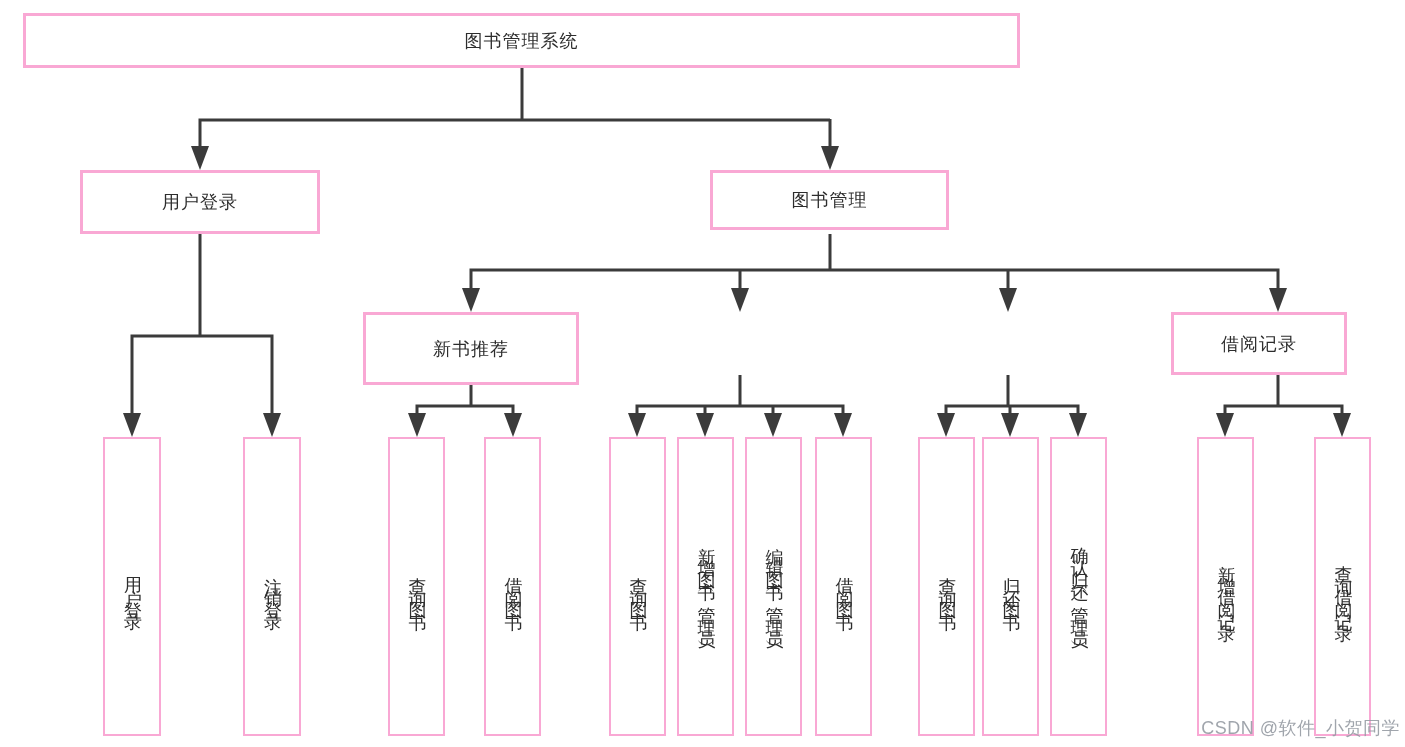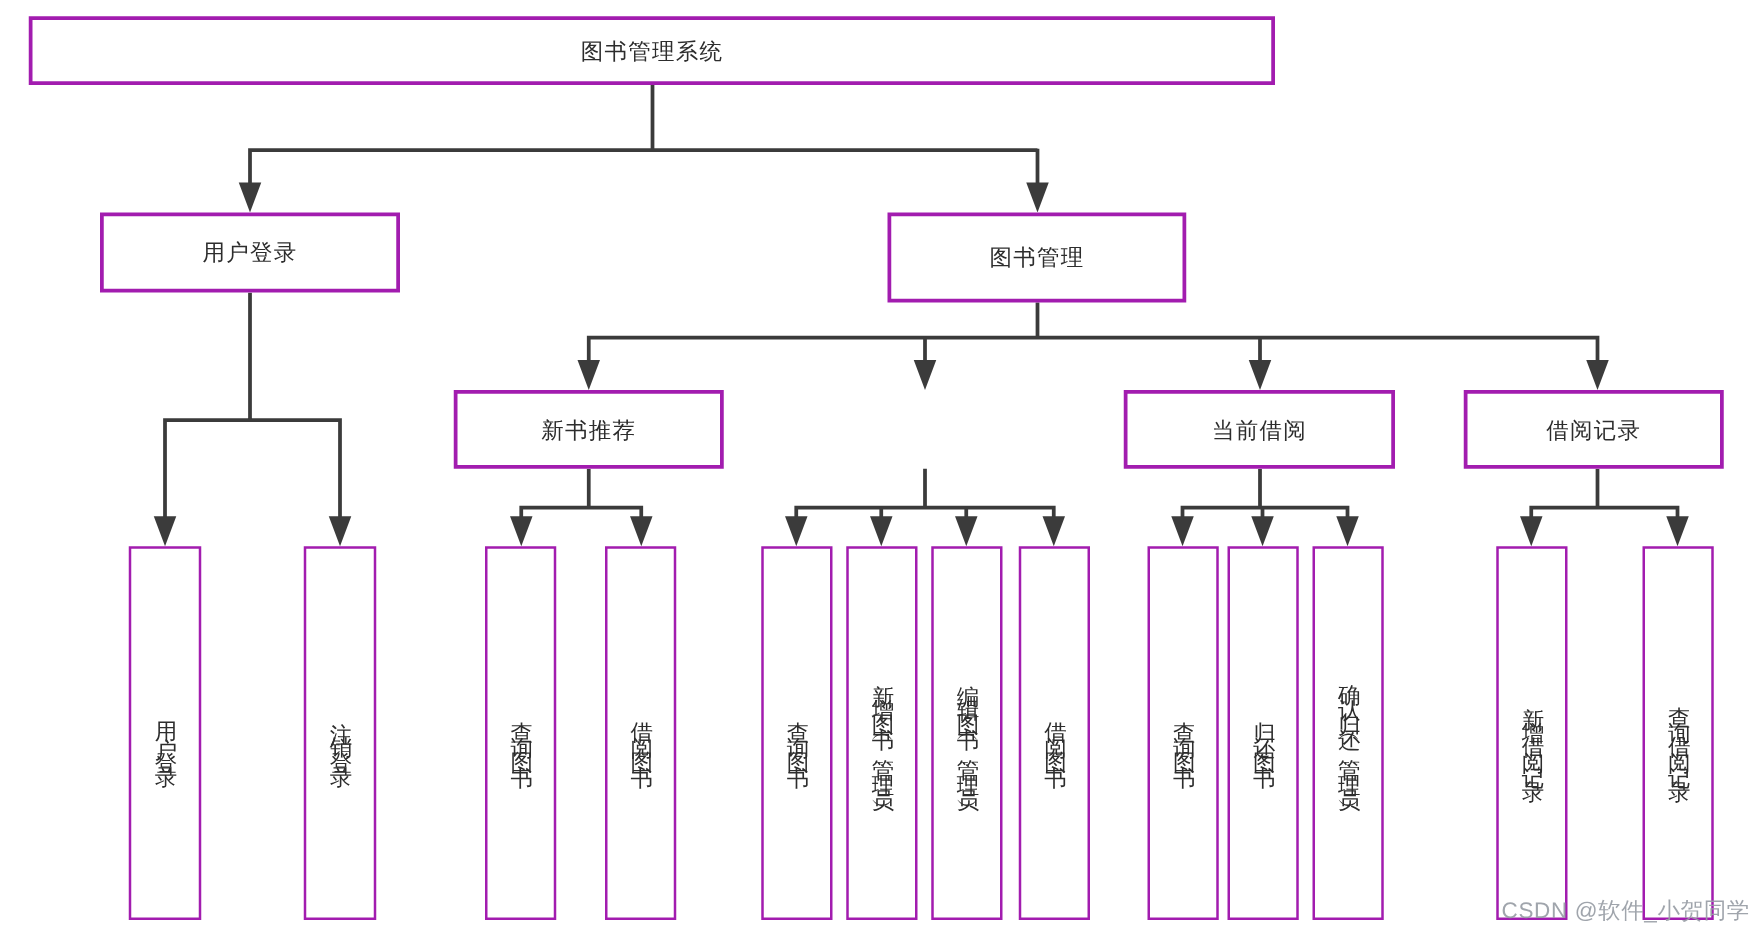--- a/index.html
+++ b/index.html
@@ -8,21 +8,21 @@
     width:1405px; height:747px;
     background:#ffffff;
     font-family:"Liberation Sans", sans-serif;
     overflow:hidden;
   }
   .connectors { position:absolute; left:0; top:0; z-index:1; }
   .node {
     position:absolute;
     box-sizing:border-box;
     background:#ffffff;
-    border:3px solid #a21caf;
+    border:3px solid #f9a8d4;
     display:flex;
     align-items:center;
     justify-content:center;
     font-size:18px;
     color:#2d2d2d;
     z-index:2;
     letter-spacing:1px;
   }
   .leaf { border-width:2px; }
   .leaf .vtext {
@@ -83,25 +83,24 @@
       <polygon points="1001,413 1019,413 1010,437"></polygon>
       <polygon points="1069,413 1087,413 1078,437"></polygon>
       <polygon points="1216,413 1234,413 1225,437"></polygon>
       <polygon points="1333,413 1351,413 1342,437"></polygon>
     </g>
   </svg>
 
   <div class="node" style="left:23px; top:13px; width:997px; height:55px">图书管理系统</div>
 
   <div class="node" style="left:80px; top:170px; width:240px; height:64px">用户登录</div>
-  <div class="node" style="left:710px; top:170px; width:239px; height:72px">图书管理</div>
+  <div class="node" style="left:710px; top:170px; width:239px; height:60px">图书管理</div>
 
-  <div class="node" style="left:363px; top:312px; width:216px; height:63px">新书推荐</div>
-  <div class="node" style="left:899px; top:312px; width:217px; height:63px">当前借阅</div>
-  <div class="node" style="left:1171px; top:312px; width:208px; height:63px">借阅记录</div>
+  <div class="node" style="left:363px; top:312px; width:216px; height:73px">新书推荐</div>
+  <div class="node" style="left:1171px; top:312px; width:176px; height:63px">借阅记录</div>
 
   <div class="node leaf" style="left:103px; top:437px; width:58px; height:299px">
     <span class="vtext">用户登录</span>
   </div>
   <div class="node leaf" style="left:243px; top:437px; width:58px; height:299px">
     <span class="vtext">注销登录</span>
   </div>
 
   <div class="node leaf" style="left:388px; top:437px; width:57px; height:299px">
     <span class="vtext">查询图书</span>

